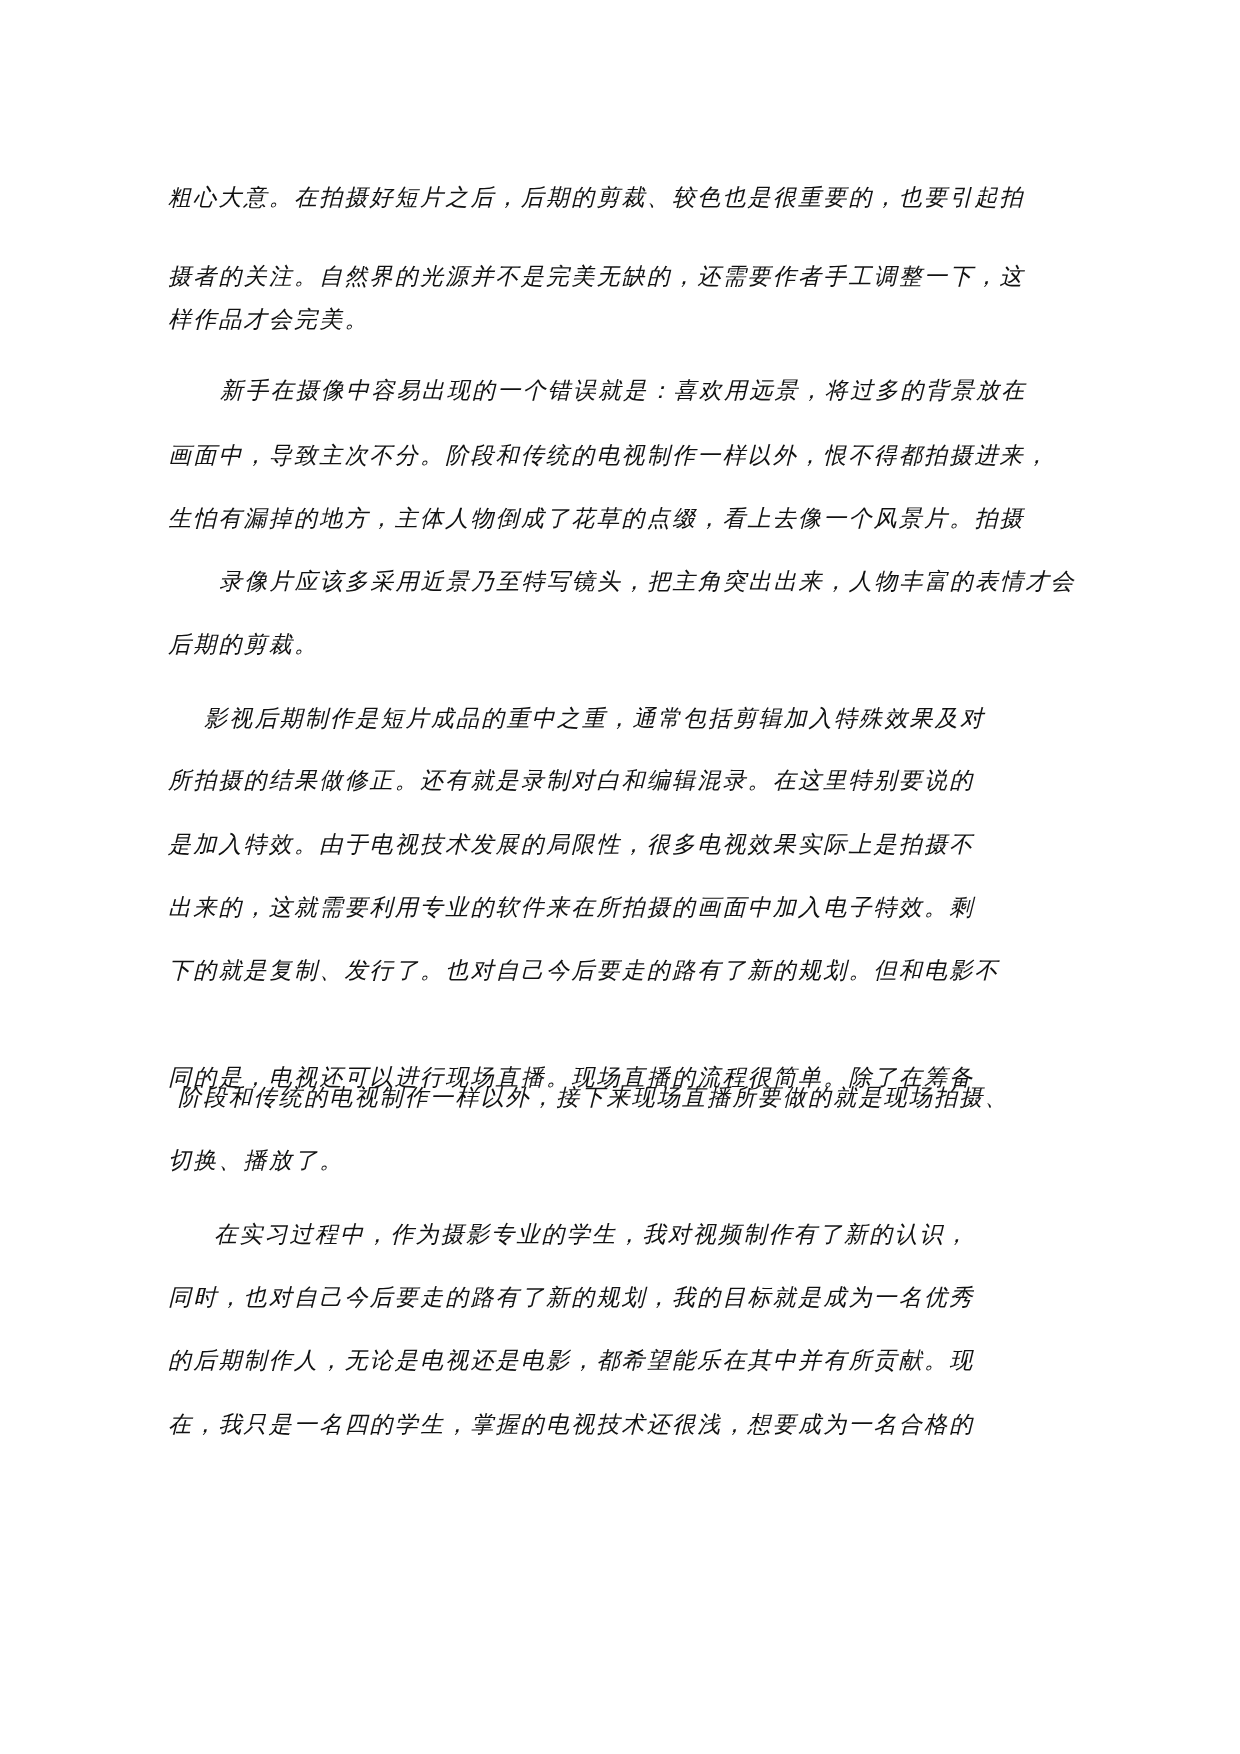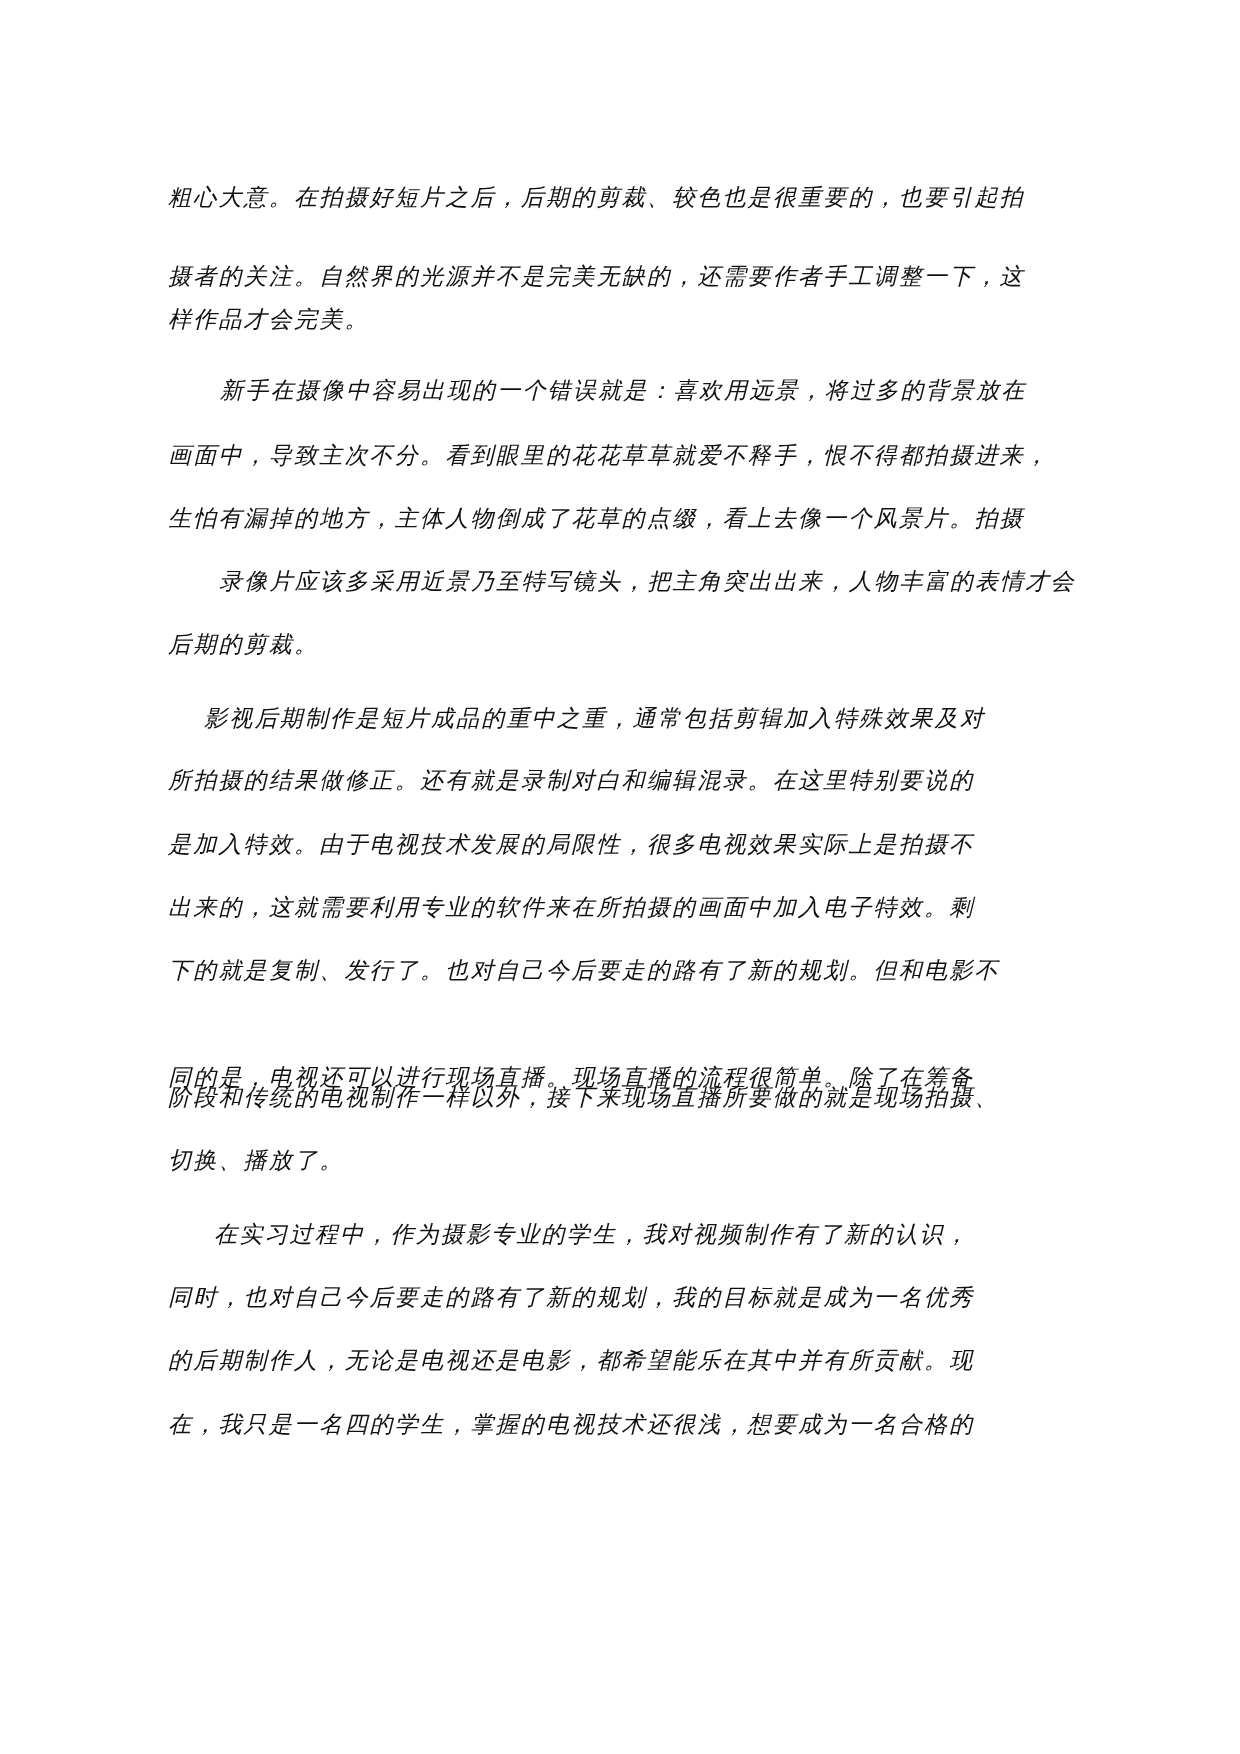--- a/index.html
+++ b/index.html
@@ -40,34 +40,34 @@
   <div id="content">
 
     <div>
       <div class="line" style="top: 182px; left: 168px;">粗心大意。在拍摄好短片之后，后期的剪裁、较色也是很重要的，也要引起拍</div>
       <div class="line" style="top: 247px; left: 168px; margin-top: 14px;">摄者的关注。自然界的光源并不是完美无缺的，还需要作者手工调整一下，这</div>
       <div class="line" style="top: 304px; left: 168px;">样作品才会完美。</div>
     </div>
 
     <div>
       <div class="line" style="top: 375px; left: 220px;">新手在摄像中容易出现的一个错误就是：喜欢用远景，将过多的背景放在</div>
-      <div class="line" style="top: 440px; left: 168px;">画面中，导致主次不分。看到眼里的花花草草就爱不释手，恨不得都拍摄进来，</div>
+      <div class="line" style="top: 440px; left: 168px;">画面中，导致主次不分。阶段和传统的电视制作一样以外，恨不得都拍摄进来，</div>
       <div class="line" style="top: 503px; left: 168px;">生怕有漏掉的地方，主体人物倒成了花草的点缀，看上去像一个风景片。拍摄</div>
       <div class="line" style="top: 566px; left: 183px; margin-left: 36px;">录像片应该多采用近景乃至特写镜头，把主角突出出来，人物丰富的表情才会</div>
       <div class="line" style="top: 629px; left: 168px;">后期的剪裁。</div>
     </div>
 
     <div>
       <div class="line" style="top: 703px; left: 204px;">影视后期制作是短片成品的重中之重，通常包括剪辑加入特殊效果及对</div>
       <div class="line" style="top: 765px; left: 168px;">所拍摄的结果做修正。还有就是录制对白和编辑混录。在这里特别要说的</div>
       <div class="line" style="top: 829px; left: 168px;">是加入特效。由于电视技术发展的局限性，很多电视效果实际上是拍摄不</div>
       <div class="line" style="top: 892px; left: 168px;">出来的，这就需要利用专业的软件来在所拍摄的画面中加入电子特效。剩</div>
       <div class="line" style="top: 955px; left: 168px;">下的就是复制、发行了。也对自己今后要走的路有了新的规划。但和电影不</div>
       <div class="line" style="top: 1019px; left: 168px; margin-top: 43px;">同的是，电视还可以进行现场直播。现场直播的流程很简单。除了在筹备</div>
-      <div class="line" style="top: 1082px; left: 168px;">阶段和传统的电视制作一样以外，接下来现场直播所要做的就是现场拍摄、</div>
+      <div class="line" style="top: 1082px; left: 178px;">阶段和传统的电视制作一样以外，接下来现场直播所要做的就是现场拍摄、</div>
       <div class="line" style="top: 1145px; left: 168px;">切换、播放了。</div>
     </div>
 
     <div>
       <div class="line" style="top: 1219px; left: 214px;">在实习过程中，作为摄影专业的学生，我对视频制作有了新的认识，</div>
       <div class="line" style="top: 1282px; left: 168px; text-align: center;">同时，也对自己今后要走的路有了新的规划，我的目标就是成为一名优秀</div>
       <div class="line" style="top: 1345px; left: 168px; text-align: right;">的后期制作人，无论是电视还是电影，都希望能乐在其中并有所贡献。现</div>
       <div class="line" style="top: 1409px; left: 168px;">在，我只是一名四的学生，掌握的电视技术还很浅，想要成为一名合格的</div>
     </div>
   </div>

